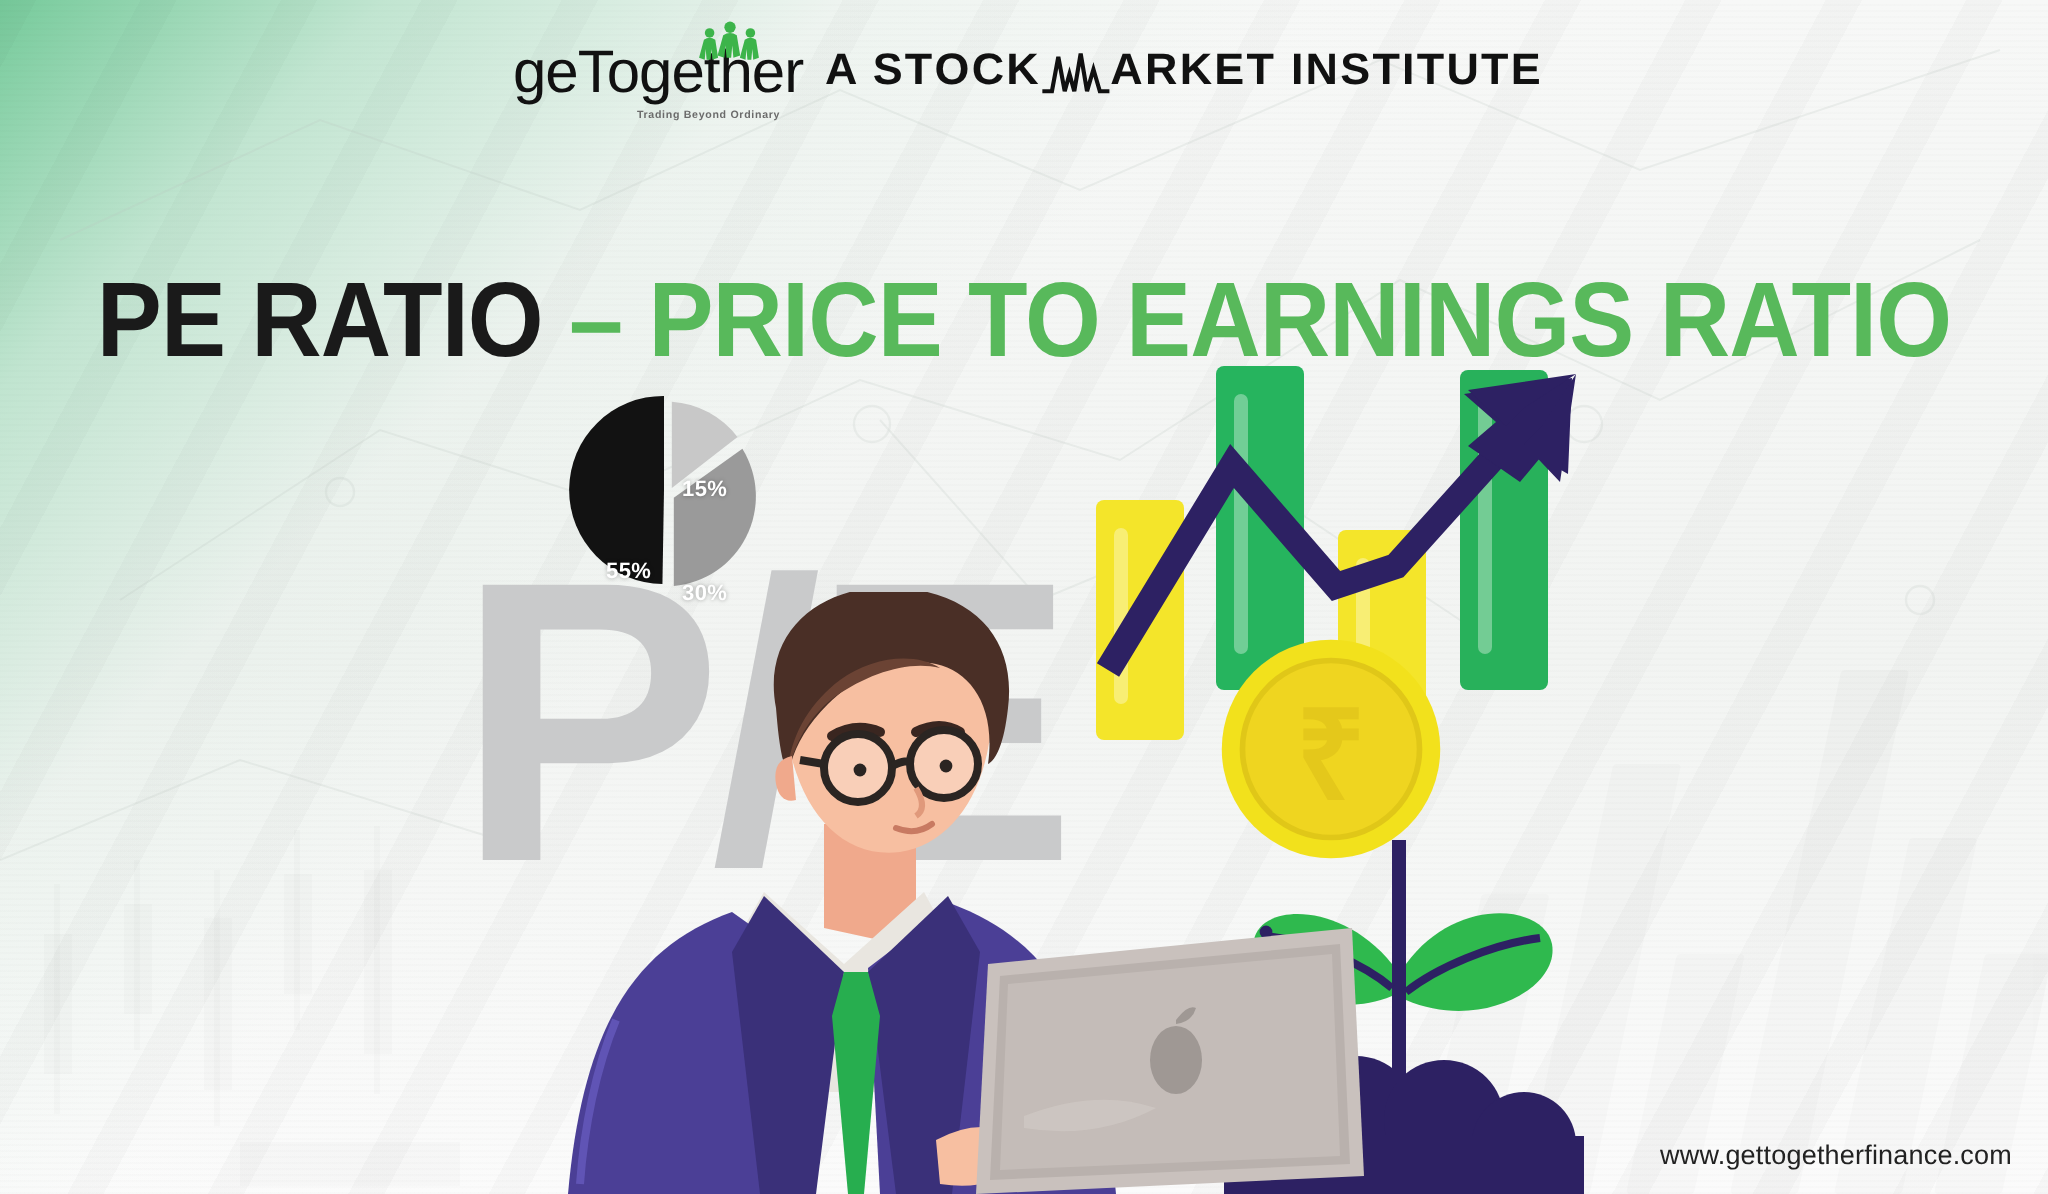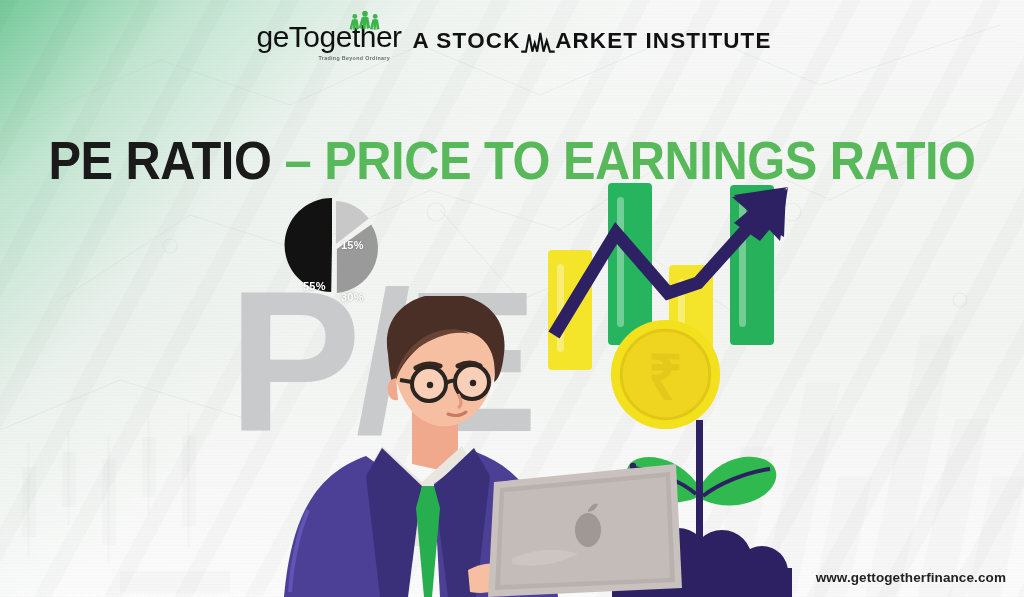--- a/index.html
+++ b/index.html
@@ -37,21 +37,21 @@
   .wm-bars i{position:absolute; bottom:0; display:block; background:rgba(0,0,0,0.035); border-radius:2px;}
   
   .wm-candles{position:absolute; left:0; bottom:0; width:330px; height:250px; opacity:.5;}
   .wm-candles i{position:absolute; display:block; background:rgba(0,0,0,0.035);}
   
   .wm-net{position:absolute; left:0; top:0; width:1024px; height:597px; opacity:.38;}
 
   
   .header{
     position:absolute; top:22px; left:0; width:1024px;
-    display:flex; align-items:center; justify-content:center; gap:14px;
+    display:flex; align-items:flex-start; justify-content:center; gap:14px;
   }
   .logo{position:relative; display:flex; flex-direction:column; align-items:flex-start;}
   .logo-word{
     font-family:"Liberation Sans", sans-serif;
     font-size:30px; line-height:1; letter-spacing:-0.5px;
     color:#111; font-weight:400; white-space:nowrap;
   }
   .logo-tag{
     font-size:5.3px; letter-spacing:.35px; color:#6b6b6b;
     margin-top:3px; margin-left:62px; white-space:nowrap; font-weight:700;
@@ -107,21 +107,21 @@
   
   .coin{position:absolute; left:609px; top:318px; width:113px; height:113px;}
   .plant{position:absolute; left:600px; top:420px; width:200px; height:177px;}
 
   
   .person{position:absolute; left:262px; top:296px; width:420px; height:301px;}
 
   
   .url{
     position:absolute; right:18px; bottom:12px;
-    font-size:13.5px; color:#222; letter-spacing:.1px; font-weight:700;
+    font-size:13.5px; color:#222; letter-spacing:.1px; font-weight:400;
   }
 </style>
 </head>
 <body>
 
 <div id="banner">
 
   <div class="bg-base"></div>
   <div class="bg-grain"></div>
   <div class="bg-diag"></div>

